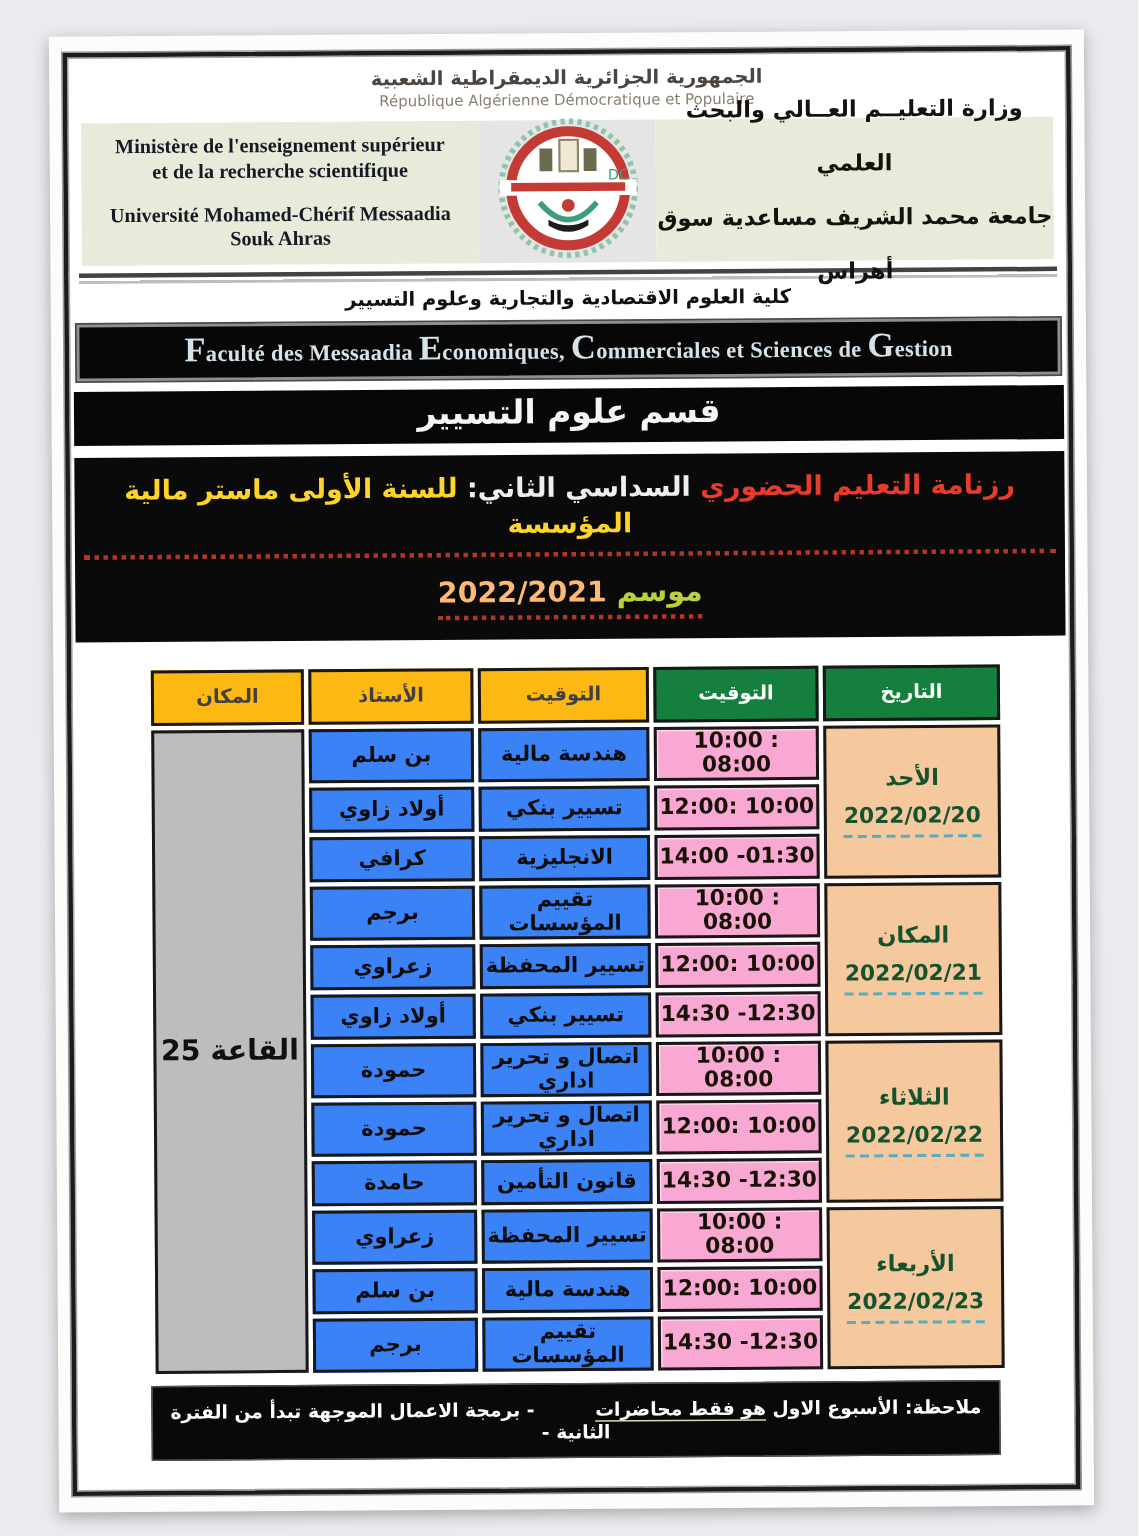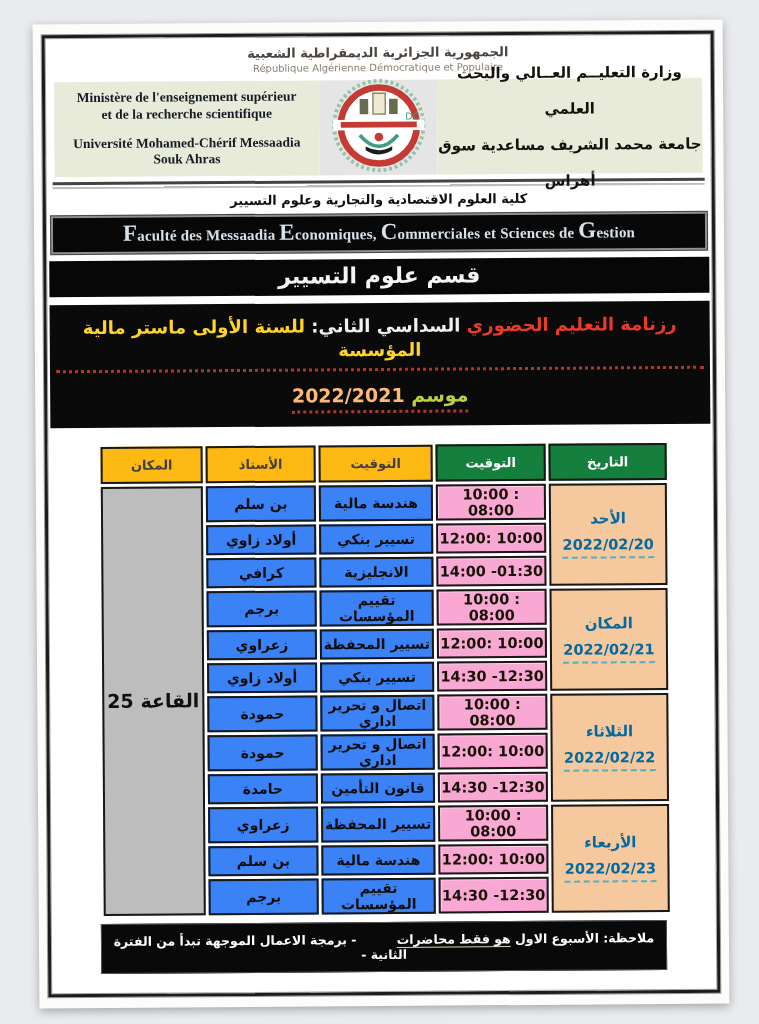--- a/index.html
+++ b/index.html
@@ -53,21 +53,21 @@
   .s-label{color:#bccf3e;}
   .s-value{color:#fdba74;}
   .sched-wrap{margin:16px auto 0 auto;width:566px;}
   table.sched{border-collapse:separate;border-spacing:3px;direction:rtl;table-layout:fixed;width:566px;}
   table.sched td{border:2px solid #181818;text-align:center;vertical-align:middle;padding:0;overflow:hidden;}
   .h-dark{background:#15803d;color:#fff;font-size:13px;font-weight:bold;height:33px;border-bottom:4px solid #5c4e77;}
   .h-yellow{background:#fdb813;color:#404040;font-size:13px;font-weight:bold;height:33px;}
   tbody td{height:26px;}
   .c-time{background:#f9a8d4;font-weight:bold;font-size:14.5px;direction:ltr;color:#181106;box-shadow:inset 1px 1px 0 rgba(255,255,255,.55);}
   .c-sub,.c-teach{background:#3b82f6;font-weight:bold;font-size:14px;color:#0d0d0d;}
-  .c-day{background:#f6c89e;color:#0369a1;font-weight:bold;font-size:15px;line-height:1.2;}
+  .c-day{background:#f6c89e;color:#14532d;font-weight:bold;font-size:15px;line-height:1.2;}
   .day-date{display:inline-block;border-bottom:2px dashed #56aebc;padding-bottom:2px;margin-top:9px;font-size:14.5px;}
   .c-place{background:#bdbdbd;font-weight:bold;font-size:19px;color:#101010;}
   .note-bar{
     margin:5px auto 0 auto;width:566px;background:#090909;color:#fdfdfd;text-align:center;direction:rtl;
     font-size:12.5px;font-weight:bold;padding:9px 2px;box-sizing:border-box;border:1px solid #555;
   }
   .note-u{text-decoration:underline;text-decoration-color:#dcd6ae;text-underline-offset:3px;margin-left:36px;}
   .signature{margin:26px 0 0 44px;direction:rtl;width:max-content;font-size:25px;color:#0c0c0c;font-weight:500;}
 </style>
 </head>

